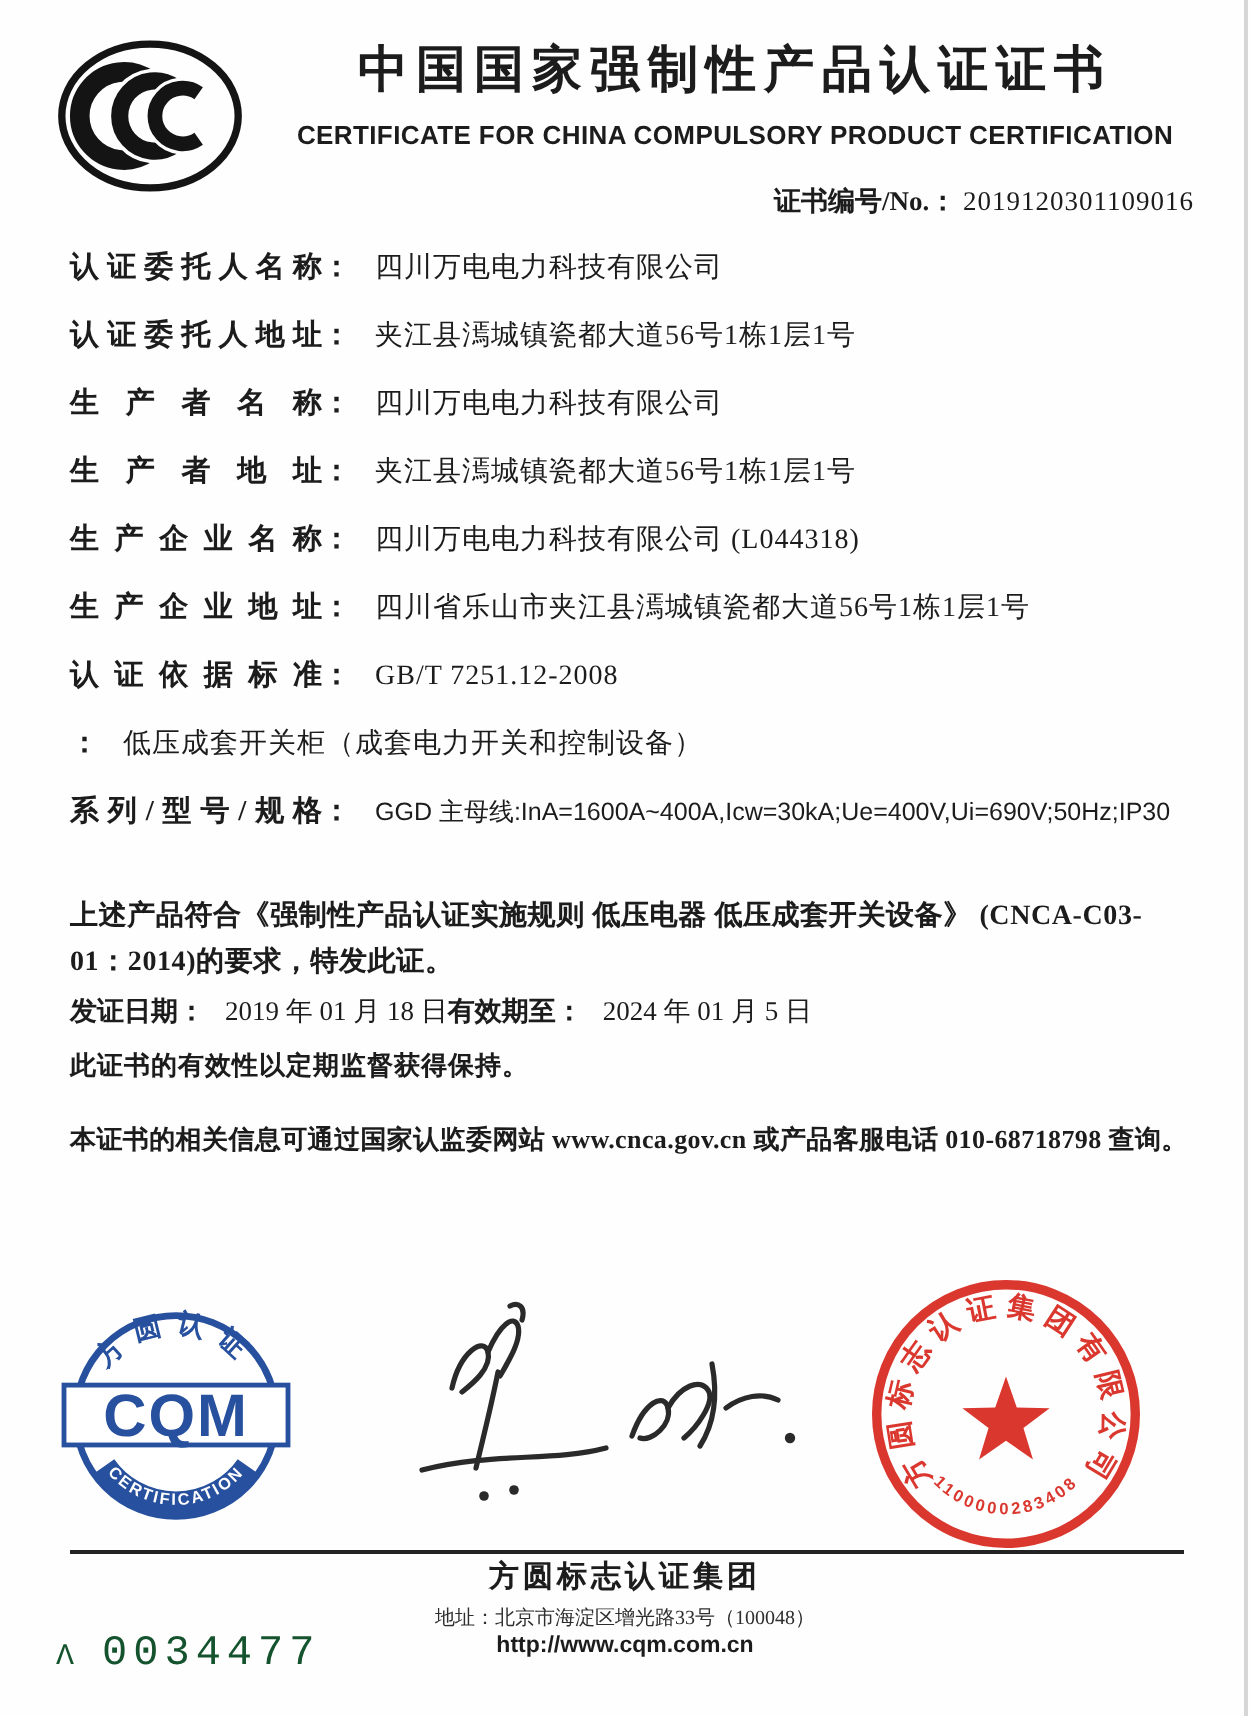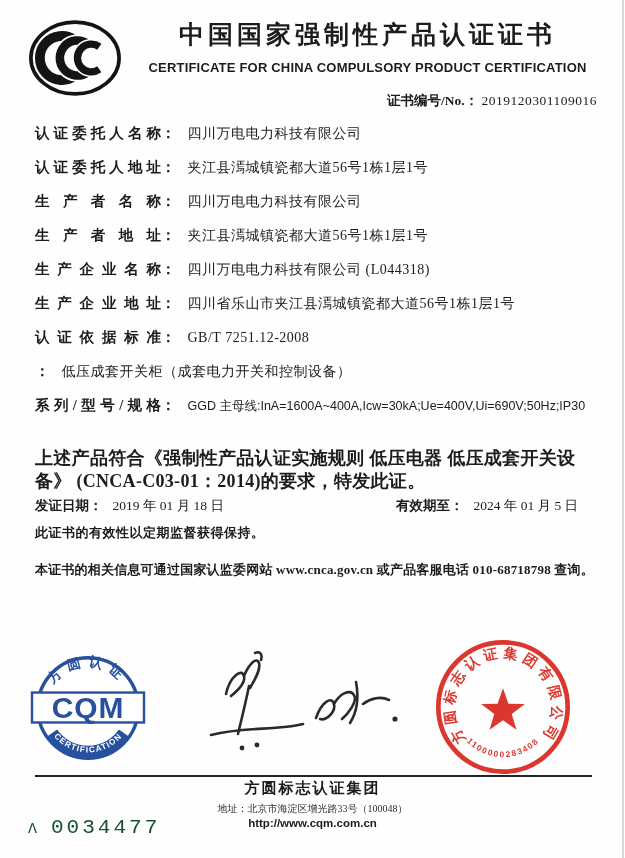--- a/index.html
+++ b/index.html
@@ -23,24 +23,24 @@
   
   .fields{position:absolute;left:35px;right:25px;top:124px;}
   .frow{display:flex;align-items:baseline;height:20px;margin-bottom:14px;white-space:nowrap;}
   .flabel{display:inline-block;width:126px;font-weight:700;font-size:14.5px;
           text-align:justify;text-align-last:justify;text-justify:inter-character;}
   .fcolon{font-weight:700;font-size:14.5px;margin-right:12px;}
   .fvalue{font-size:14px;letter-spacing:.5px;}
   .fvalue.spec{font-size:12.5px;letter-spacing:0;font-family:"Liberation Sans","DejaVu Sans",sans-serif;}
 
   
-  .statement{position:absolute;left:35px;right:34px;top:447px;font-size:18px;font-weight:600;
+  .statement{position:absolute;left:35px;right:34px;top:447px;font-size:14px;font-weight:600;
              line-height:23px;letter-spacing:.3px;}
-  .dates-row{position:absolute;left:35px;right:47px;top:497px;display:flex;
-             justify-content:space-between;font-size:13.5px;white-space:nowrap;}
+  .dates-row{position:absolute;left:35px;right:33px;top:497px;display:flex;
+             justify-content:flex-start;font-size:13.5px;white-space:nowrap;}
   .dlabel{font-weight:700;margin-right:10px;}
   .validity-note{position:absolute;left:35px;top:524px;font-size:13px;font-weight:600;letter-spacing:.5px;}
   .info-note{position:absolute;left:35px;right:30px;top:561px;font-size:13px;font-weight:600;letter-spacing:.2px;}
 
   
   .cqm-badge{position:absolute;left:30px;top:652px;width:116px;height:112px;}
   .signature{position:absolute;left:198px;top:646px;width:225px;height:122px;}
   .red-stamp{position:absolute;left:430px;top:634px;width:146px;height:146px;opacity:.92;}
 
   

